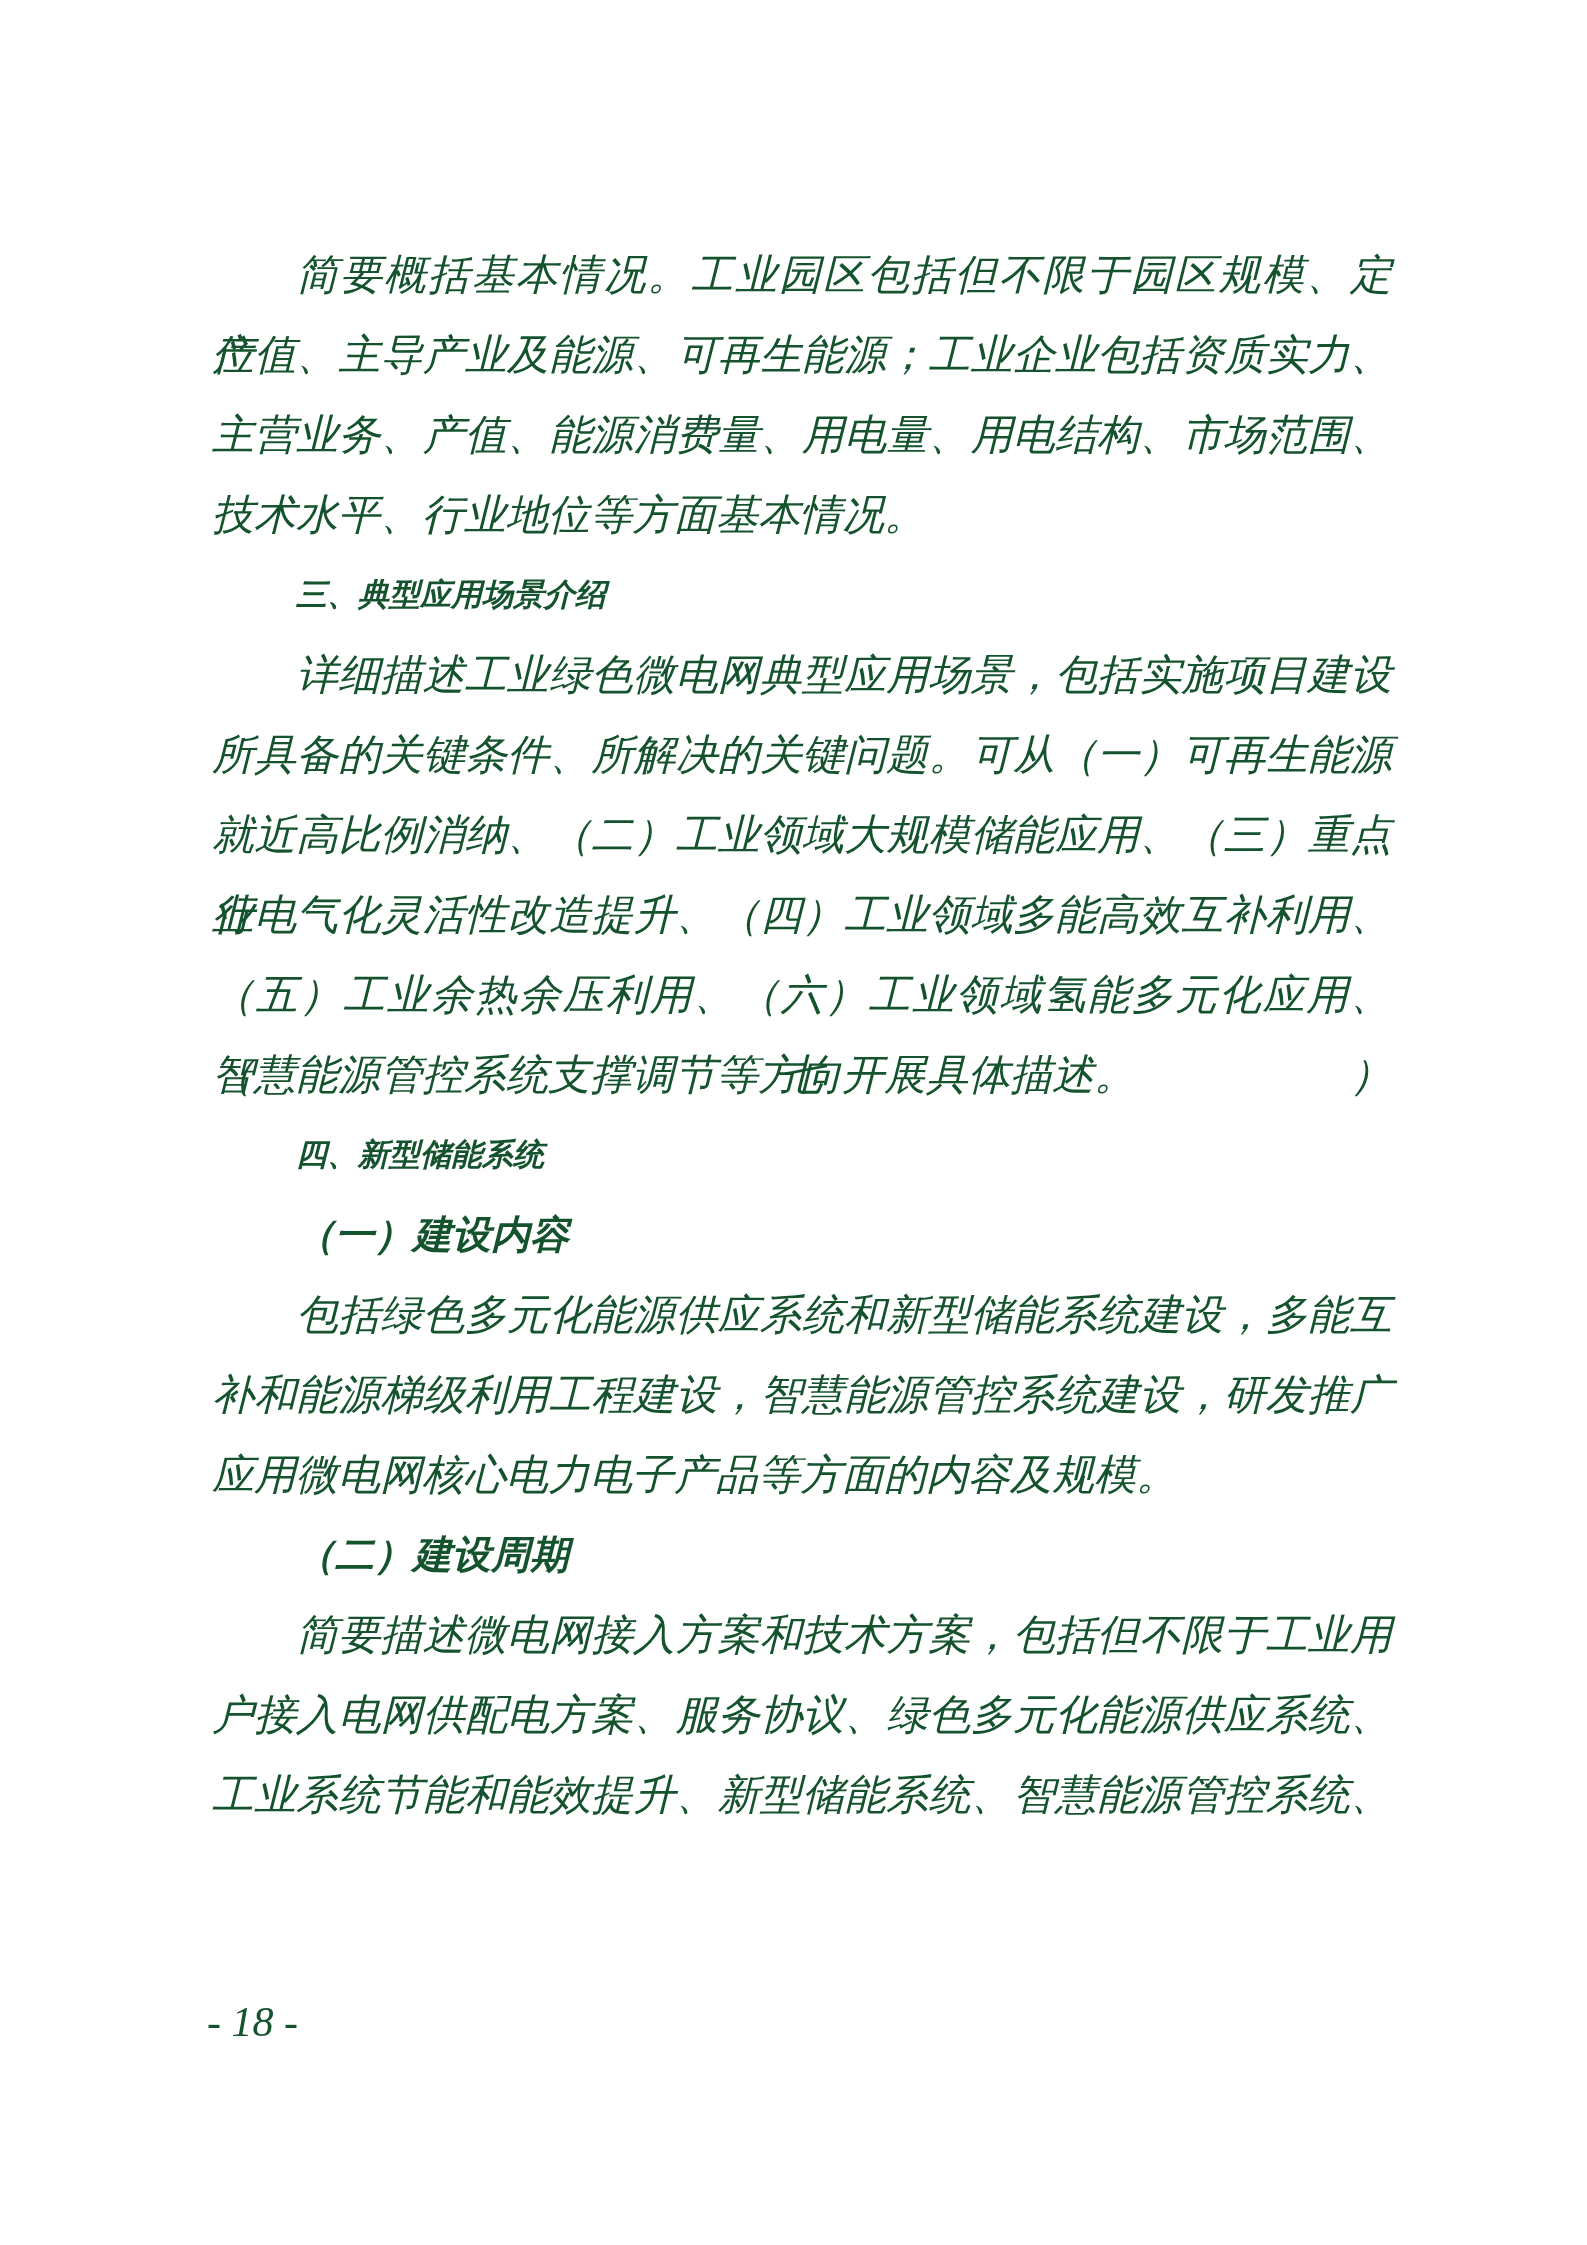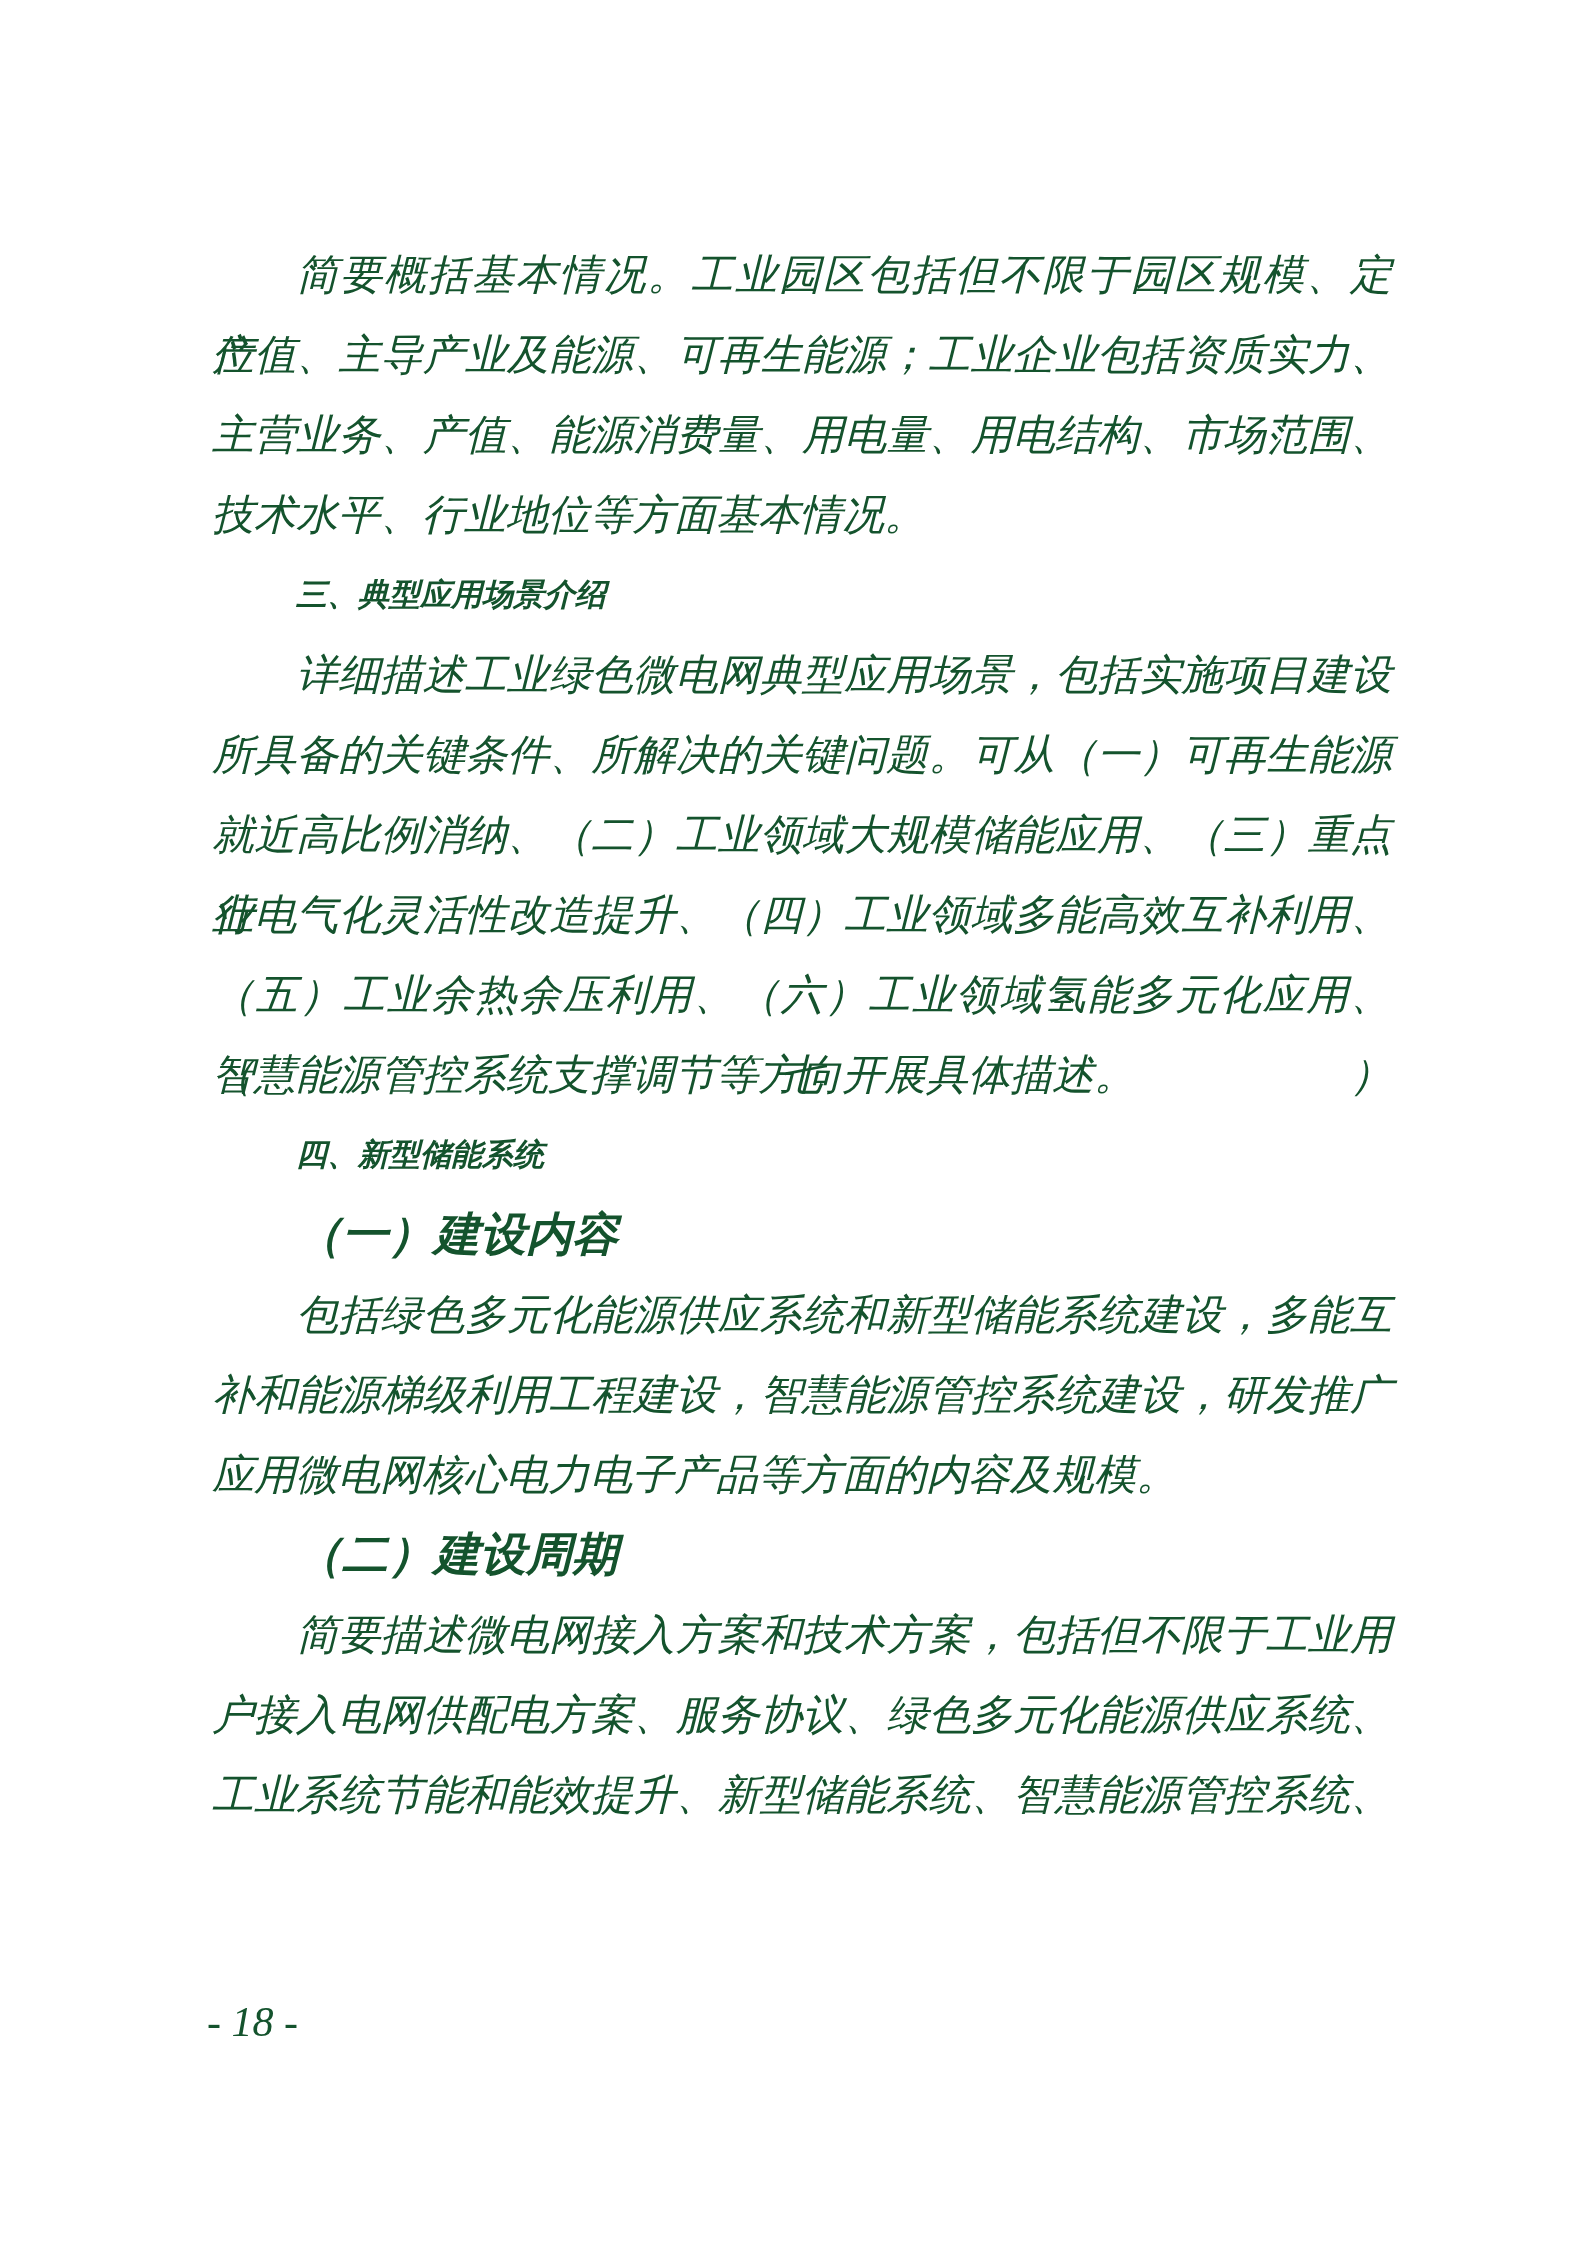--- a/index.html
+++ b/index.html
@@ -43,21 +43,21 @@
   }
   
   .hei {
     font-family: "Liberation Sans", sans-serif;
     font-weight: 700;
     font-size: 31px;
   }
   
   .kai {
     font-weight: 700;
-    font-size: 46px;
+    font-size: 39px;
   }
   .pagenum {
     position: absolute;
     left: 207px;
     top: 1992px;
     height: 60px;
     line-height: 60px;
     font-size: 42px;
     font-family: "Liberation Serif", serif;
   }

